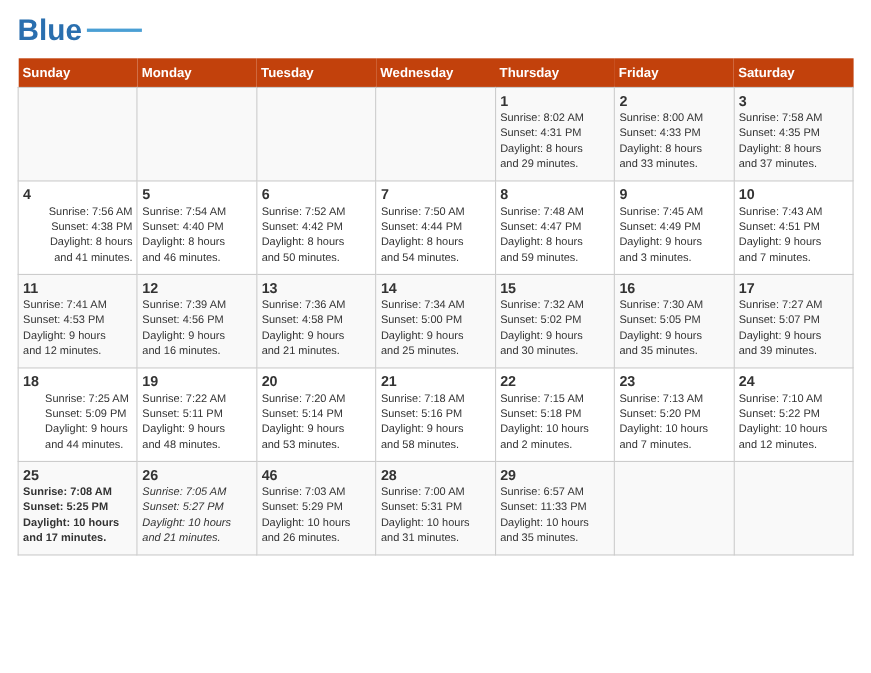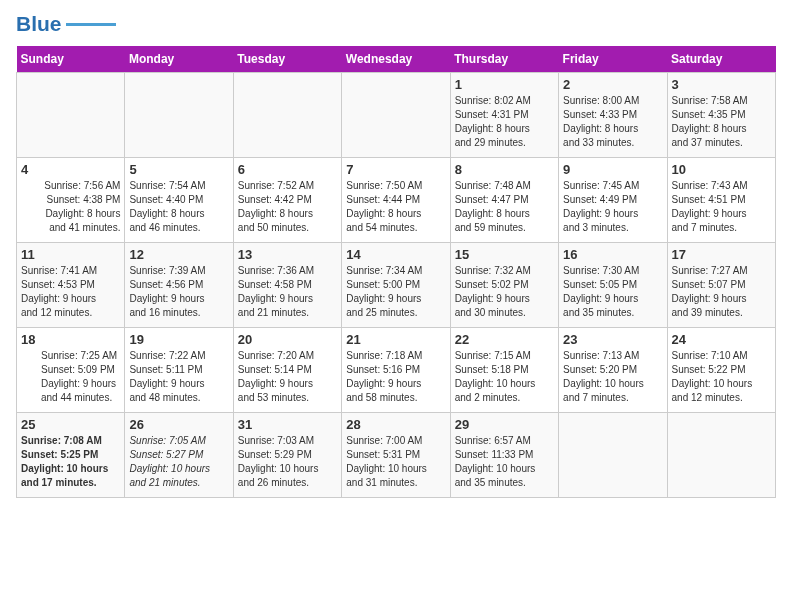--- a/index.html
+++ b/index.html
@@ -32,21 +32,21 @@
     .title-block .location {
       font-size: 16px;
       color: #555;
     }
     table {
       width: 100%;
       border-collapse: collapse;
       font-size: 11px;
     }
     thead th {
-      background: #a21caf;
+      background: #c2410c;
       color: #fff;
       padding: 6px 4px;
       text-align: left;
       font-size: 12px;
     }
     tbody td {
       border: 1px solid #ccc;
       vertical-align: top;
       padding: 4px;
       width: calc(100% / 7);
@@ -72,21 +72,21 @@
     .empty-cell {
       background: #f9f9f9 !important;
     }
   </style>
 </head>
 <body>
 
 <div class="header">
   <div class="logo">
     <div style="display:flex;align-items:center;margin-top:-4px;">
-      <span style="font-size:21px;font-weight:bold;color:#2a6faf;margin-right:4px;">Blue</span>
+      <span style="font-size:27px;font-weight:bold;color:#2a6faf;margin-right:4px;">Blue</span>
       <div style="flex:1;height:3px;background:#4a9fd4;width:50px;"></div>
     </div>
   </div>
   <div class="title-block">
     <div class="month-year"></div>
     <div class="location"></div>
   </div>
 </div>
 
 <table>
@@ -291,21 +291,21 @@
 and 17 minutes.</div>
         </td>
         <td>
           <div class="day-number">26</div>
           <div class="day-info" style="white-space: pre-line; font-style: italic;">Sunrise: 7:05 AM
 Sunset: 5:27 PM
 Daylight: 10 hours
 and 21 minutes.</div>
         </td>
         <td>
-          <div class="day-number">31</div>
+          <div class="day-number">46</div>
           <div class="day-info" style="white-space: pre-line;">Sunrise: 7:03 AM
 Sunset: 5:29 PM
 Daylight: 10 hours
 and 26 minutes.</div>
         </td>
         <td>
           <div class="day-number">28</div>
           <div class="day-info" style="white-space: pre-line;">Sunrise: 7:00 AM
 Sunset: 5:31 PM
 Daylight: 10 hours

